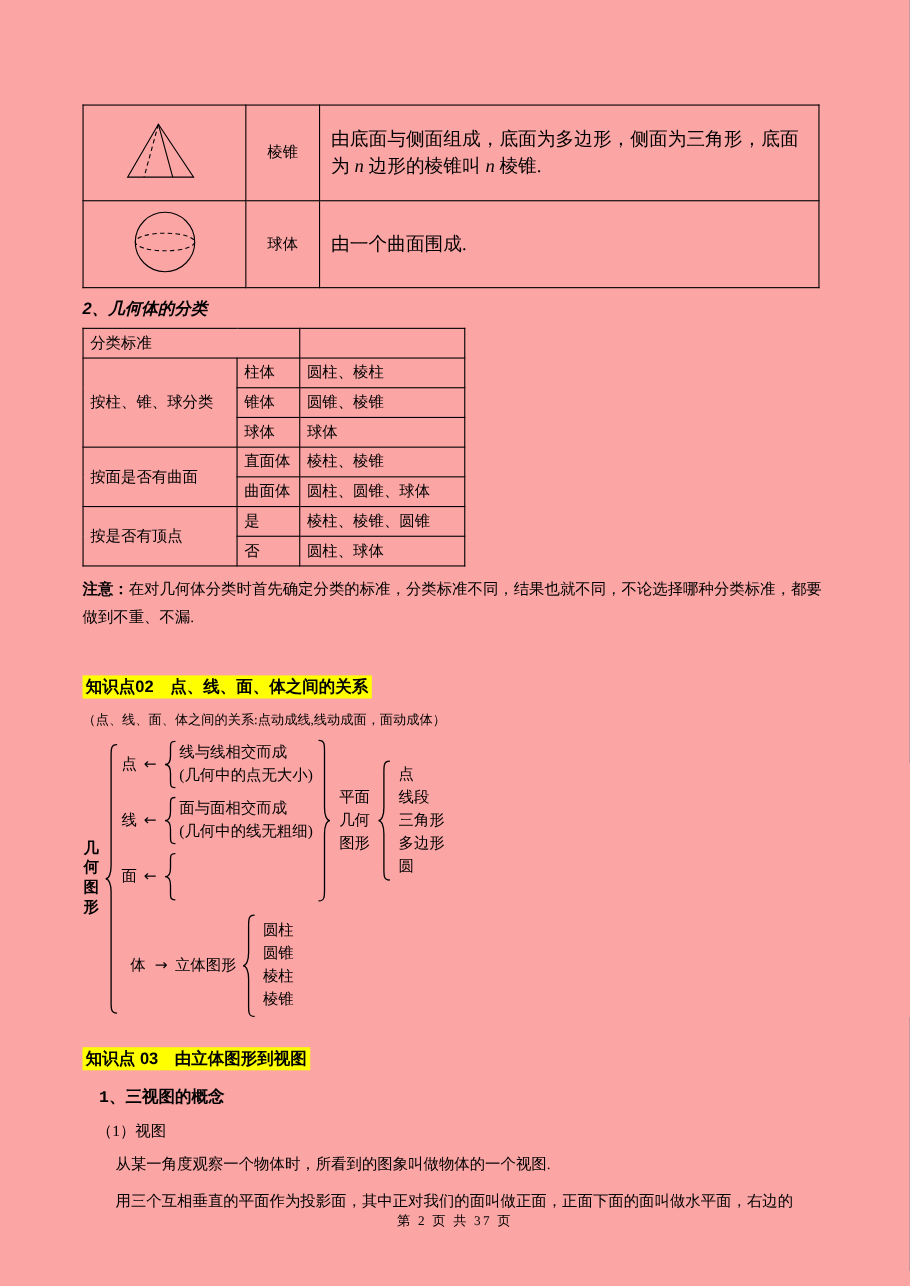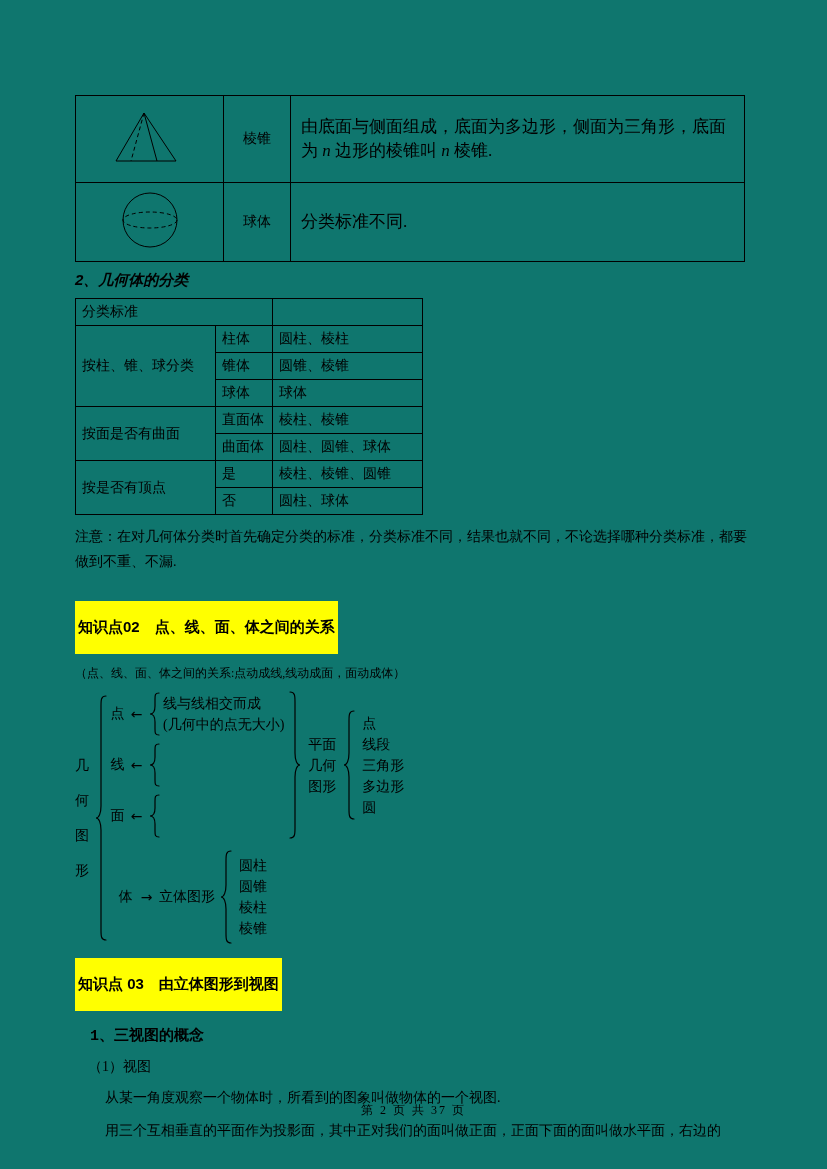--- a/index.html
+++ b/index.html
@@ -1,42 +1,42 @@
 <!DOCTYPE html>
 <html><head>
 <meta charset="utf-8">
 <style>
   html,body{margin:0;padding:0;background:#888;}
-  .page{width:827px;height:1169px;background:#0f766e;position:relative;margin:0 auto;
+  .page{width:827px;height:1169px;background:#fca5a5;position:relative;margin:0 auto;
         font-family:"Liberation Serif","DejaVu Serif",serif;color:#000;overflow:hidden;}
   .content{position:absolute;left:75px;top:95px;width:672px;}
 
   table{border-collapse:collapse;}
   .solids-table{width:670px;}
   .solids-table td{border:1px solid #000;}
   .cell-shape{width:145px;height:84px;text-align:center;vertical-align:middle;}
   .cell-name{width:64px;text-align:center;vertical-align:middle;font-size:14px;}
   .cell-desc{padding:6px 10px;font-size:17px;line-height:24px;vertical-align:middle;}
   .row-sphere .cell-shape{height:76px;}
   .var{font-style:italic;}
 
   .h-black{font-family:"Liberation Sans",sans-serif;font-weight:bold;font-size:15px;margin-top:9px;font-style:italic;}
 
   .classify-table{margin-top:8px;font-size:14px;padding-left:12px;}
   .classify-table td{border:1px solid #000;padding:1px 6px;height:24px;vertical-align:middle;}
 
   .note{margin-top:9px;font-size:14px;line-height:25px;width:672px;}
-  .bold{font-weight:normal;margin-top:43px;}
+  .bold{font-weight:bold;margin-top:43px;}
 
   .kp-heading{display:inline-block;background:#ffff00;font-family:"Liberation Sans",sans-serif;
-              font-weight:bold;font-size:15px;padding:17px 3px;margin-top:13px;}
+              font-weight:bold;font-size:15px;padding:1px 3px;margin-top:26px;}
   .sub-line{margin-top:11px;font-size:12px;}
 
   .diagram{margin-top:8px;display:flex;align-items:center;font-size:14px;}
-  .dg-root-label{width:16px;word-break:break-all;line-height:35px;margin-right:3px;}
+  .dg-root-label{width:16px;word-break:break-all;line-height:18px;text-align:center;margin-right:3px;font-weight:bold;}
   .brace{flex:none;display:block;}
   .dg-body{display:flex;flex-direction:column;gap:9px;margin-left:1px;}
   .dg-upper{display:flex;align-items:center;gap:4px;}
   .dg-groups{display:flex;flex-direction:column;gap:5px;}
   .dg-group{display:flex;align-items:center;gap:2px;}
   .dg-key{width:17px;text-align:center;}
   .dg-arrow{width:17px;text-align:center;font-family:"DejaVu Sans",sans-serif;}
   .dg-lines{line-height:21px;}
   .dg-plane-label{white-space:pre-line;line-height:21px;text-align:center;margin:0 2px;}
   .dg-col{display:flex;flex-direction:column;justify-content:center;line-height:21px;padding-left:2px;}
@@ -68,21 +68,21 @@
         <td class="cell-desc"><span>由底面与侧面组成，底面为多边形，侧面为三角形，底面为 </span><span class="var">n</span><span> 边形的棱锥叫 </span><span class="var">n</span><span> 棱锥.</span></td>
       </tr>
       <tr class="row-sphere">
         <td class="cell-shape">
           <svg width="72" height="64" viewBox="0 0 72 64">
             <circle cx="36" cy="32" r="27" fill="none" stroke="#000" stroke-width="1"></circle>
             <ellipse cx="36" cy="32" rx="27" ry="8" fill="none" stroke="#000" stroke-width="1" stroke-dasharray="4 3"></ellipse>
           </svg>
         </td>
         <td class="cell-name">球体</td>
-        <td class="cell-desc">分类标准不同.</td>
+        <td class="cell-desc">由一个曲面围成.</td>
       </tr>
     </tbody>
       </table>
 
     <div class="h-black">2、几何体的分类</div>
 
     <table class="classify-table">
       <colgroup>
           <col style="width:140px">
           <col style="width:57px">
@@ -154,20 +154,24 @@
                 <div>(几何中的点无大小)</div>
               </div>
             </div>
 
             <div class="dg-group">
               <span class="dg-key">线</span>
               <span class="dg-arrow">←</span>
               <svg class="brace" width="14" height="46" viewBox="0 0 14 46">
                 <path d="M12,2 C8,2 8,4 8,8 L8,15 C8,20 6,23 3,23 C6,23 8,26 8,31 L8,38 C8,42 8,44 12,44" fill="none" stroke="#000" stroke-width="1.2" stroke-linecap="round"></path>
               </svg>
+              <div class="dg-lines">
+                <div>面与面相交而成</div>
+                <div>(几何中的线无粗细)</div>
+              </div>
             </div>
 
             <div class="dg-group">
               <span class="dg-key">面</span>
               <span class="dg-arrow">←</span>
               <svg class="brace" width="14" height="46" viewBox="0 0 14 46">
                 <path d="M12,2 C8,2 8,4 8,8 L8,15 C8,20 6,23 3,23 C6,23 8,26 8,31 L8,38 C8,42 8,44 12,44" fill="none" stroke="#000" stroke-width="1.2" stroke-linecap="round"></path>
               </svg>
             </div>
 

